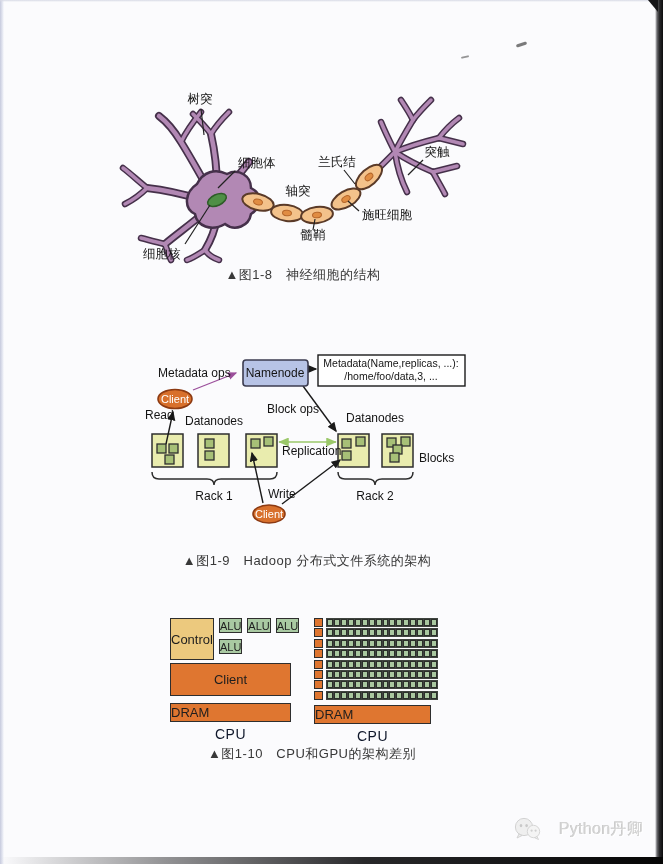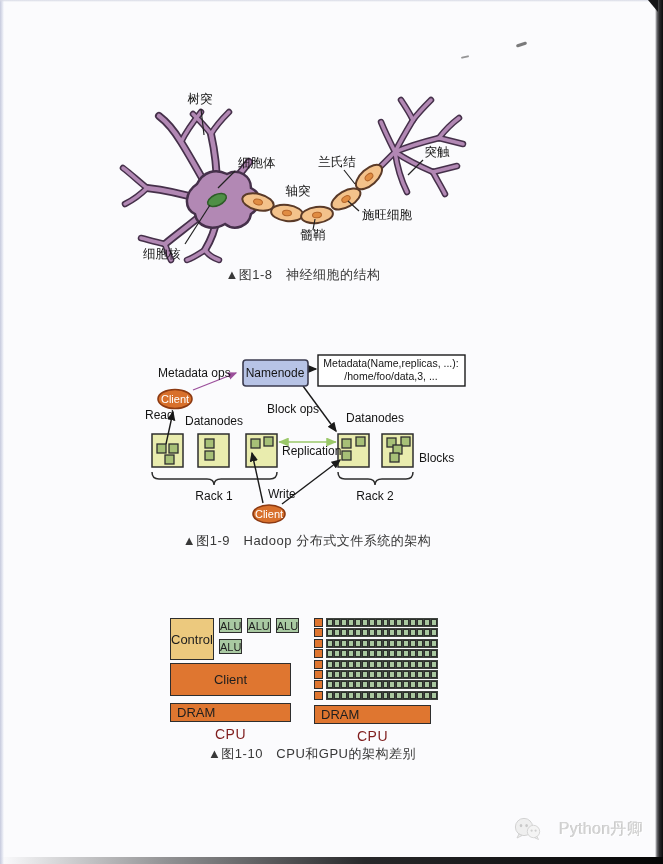--- a/index.html
+++ b/index.html
@@ -29,23 +29,23 @@
   .fig10{position:absolute;left:168px;top:617px;width:292px;height:128px;}
   .box{border:1.5px solid #2e2e2e;box-sizing:border-box;display:flex;align-items:center;
        justify-content:center;color:#1e1e1e;}
   .cpu-col{position:absolute;left:2px;top:1px;width:121px;}
   .cpu-top{display:flex;height:42px;}
   .control{width:58px;height:42px;background:#ecc97e;font-size:13px;}
   .alu-grid{margin-left:5px;flex:1;display:grid;grid-template-columns:1fr 1fr 1fr;
             grid-template-rows:15px 15px;gap:6px 5px;align-content:start;}
   .alu{background:#a9c9a2;font-size:11px;}
   .cache{margin-top:3px;height:33px;background:#df7630;font-size:13px;}
-  .dram{height:19px;background:#df7630;font-size:13px;justify-content:flex-start;padding-left:6px;}
+  .dram{height:19px;background:#df7630;font-size:13px;justify-content:flex-start;}
   .dram-cpu{margin-top:7px;}
-  .chip-label{text-align:center;font-size:14px;color:#7f1d1d;margin-top:4px;letter-spacing:.5px;}
+  .chip-label{text-align:center;font-size:14px;color:#0f172a;margin-top:4px;letter-spacing:.5px;}
   .gpu-col{position:absolute;left:146px;top:1px;width:124px;}
   .gpu-row{display:flex;align-items:center;height:9px;margin-bottom:1.4px;}
   .gpu-orange{width:9px;height:9px;background:#df7630;border:1px solid #2e2e2e;box-sizing:border-box;}
   .gpu-strip{flex:1;margin-left:3px;height:9px;background:#3f443f;display:flex;gap:1px;
              padding:1px;box-sizing:border-box;}
   .gpu-cell{flex:1;background:#a9c8a0;border:.5px solid #2b2f2b;box-sizing:border-box;}
   .gpu-col .dram{width:117px;margin-top:5px;}
   .gpu-label{width:117px;}
 
   
@@ -272,21 +272,21 @@
     <text class="t12" x="10" y="71">Read</text>
     <text class="t12" x="79" y="77" text-anchor="middle">Datanodes</text>
     <text class="t12" x="158" y="65" text-anchor="middle">Block ops</text>
     <text class="t12" x="240" y="74" text-anchor="middle">Datanodes</text>
     <text class="t12" x="147" y="107">Replication</text>
     <text class="t12" x="284" y="114">Blocks</text>
     <text class="t12" x="79" y="152" text-anchor="middle">Rack 1</text>
     <text class="t12" x="240" y="152" text-anchor="middle">Rack 2</text>
     <text class="t12" x="133" y="150">Write</text>
   </svg>
-  <div class="caption" style="left:137px;top:532px;width:340px;text-align:center;">▲图1-9　Hadoop 分布式文件系统的架构</div>
+  <div class="caption" style="left:137px;top:552px;width:340px;text-align:center;">▲图1-9　Hadoop 分布式文件系统的架构</div>
 
   <div class="fig10">
     <div class="cpu-col">
       <div class="cpu-top">
         <div class="control box">Control</div>
         <div class="alu-grid">
           <div class="alu box">ALU</div>
           <div class="alu box">ALU</div>
           <div class="alu box">ALU</div>
           <div class="alu box">ALU</div>

